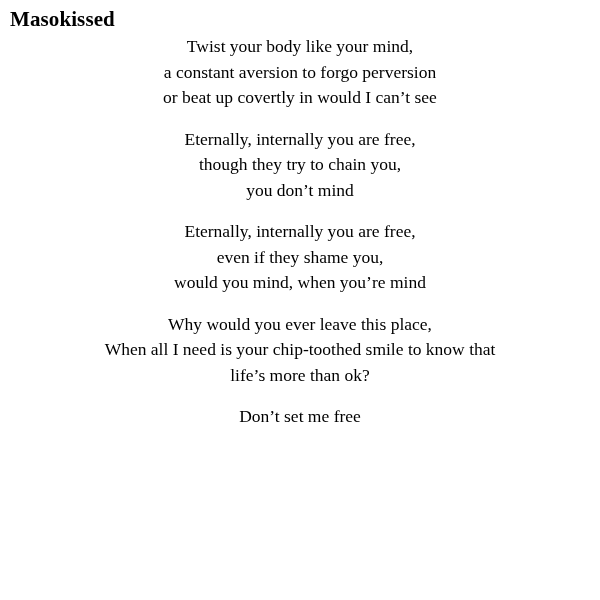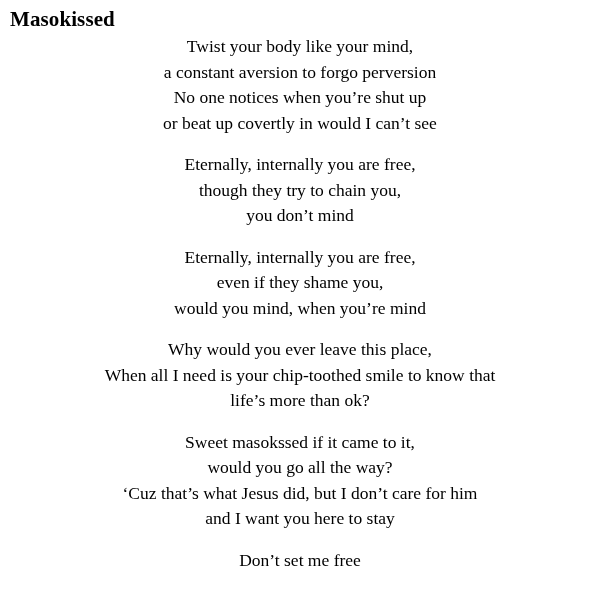--- a/index.html
+++ b/index.html
@@ -43,41 +43,34 @@
 </style>
 </head>
 <body>
 
 <div class="page">
   <h1 class="poem-title">Masokissed</h1>
   <div class="poem-body">
       <div class="stanza">
         <div class="line">Twist your body like your mind,</div>
         <div class="line">a constant aversion to forgo perversion</div>
-        <div class="line">No one notices when you’re shut up</div>
         <div class="line">or beat up covertly in would I can’t see</div>
       </div>
       <div class="stanza">
         <div class="line">Eternally, internally you are free,</div>
         <div class="line">though they try to chain you,</div>
         <div class="line">you don’t mind</div>
       </div>
       <div class="stanza">
         <div class="line">Eternally, internally you are free,</div>
         <div class="line">even if they shame you,</div>
         <div class="line">would you mind, when you’re mind</div>
       </div>
       <div class="stanza">
         <div class="line">Why would you ever leave this place,</div>
         <div class="line">When all I need is your chip-toothed smile to know that</div>
         <div class="line">life’s more than ok?</div>
       </div>
       <div class="stanza">
-        <div class="line">Sweet masokssed if it came to it,</div>
-        <div class="line">would you go all the way?</div>
-        <div class="line">‘Cuz that’s what Jesus did, but I don’t care for him</div>
-        <div class="line">and I want you here to stay</div>
-      </div>
-      <div class="stanza">
         <div class="line">Don’t set me free</div>
       </div>
     </div>
 </div>
 
 </body></html>

